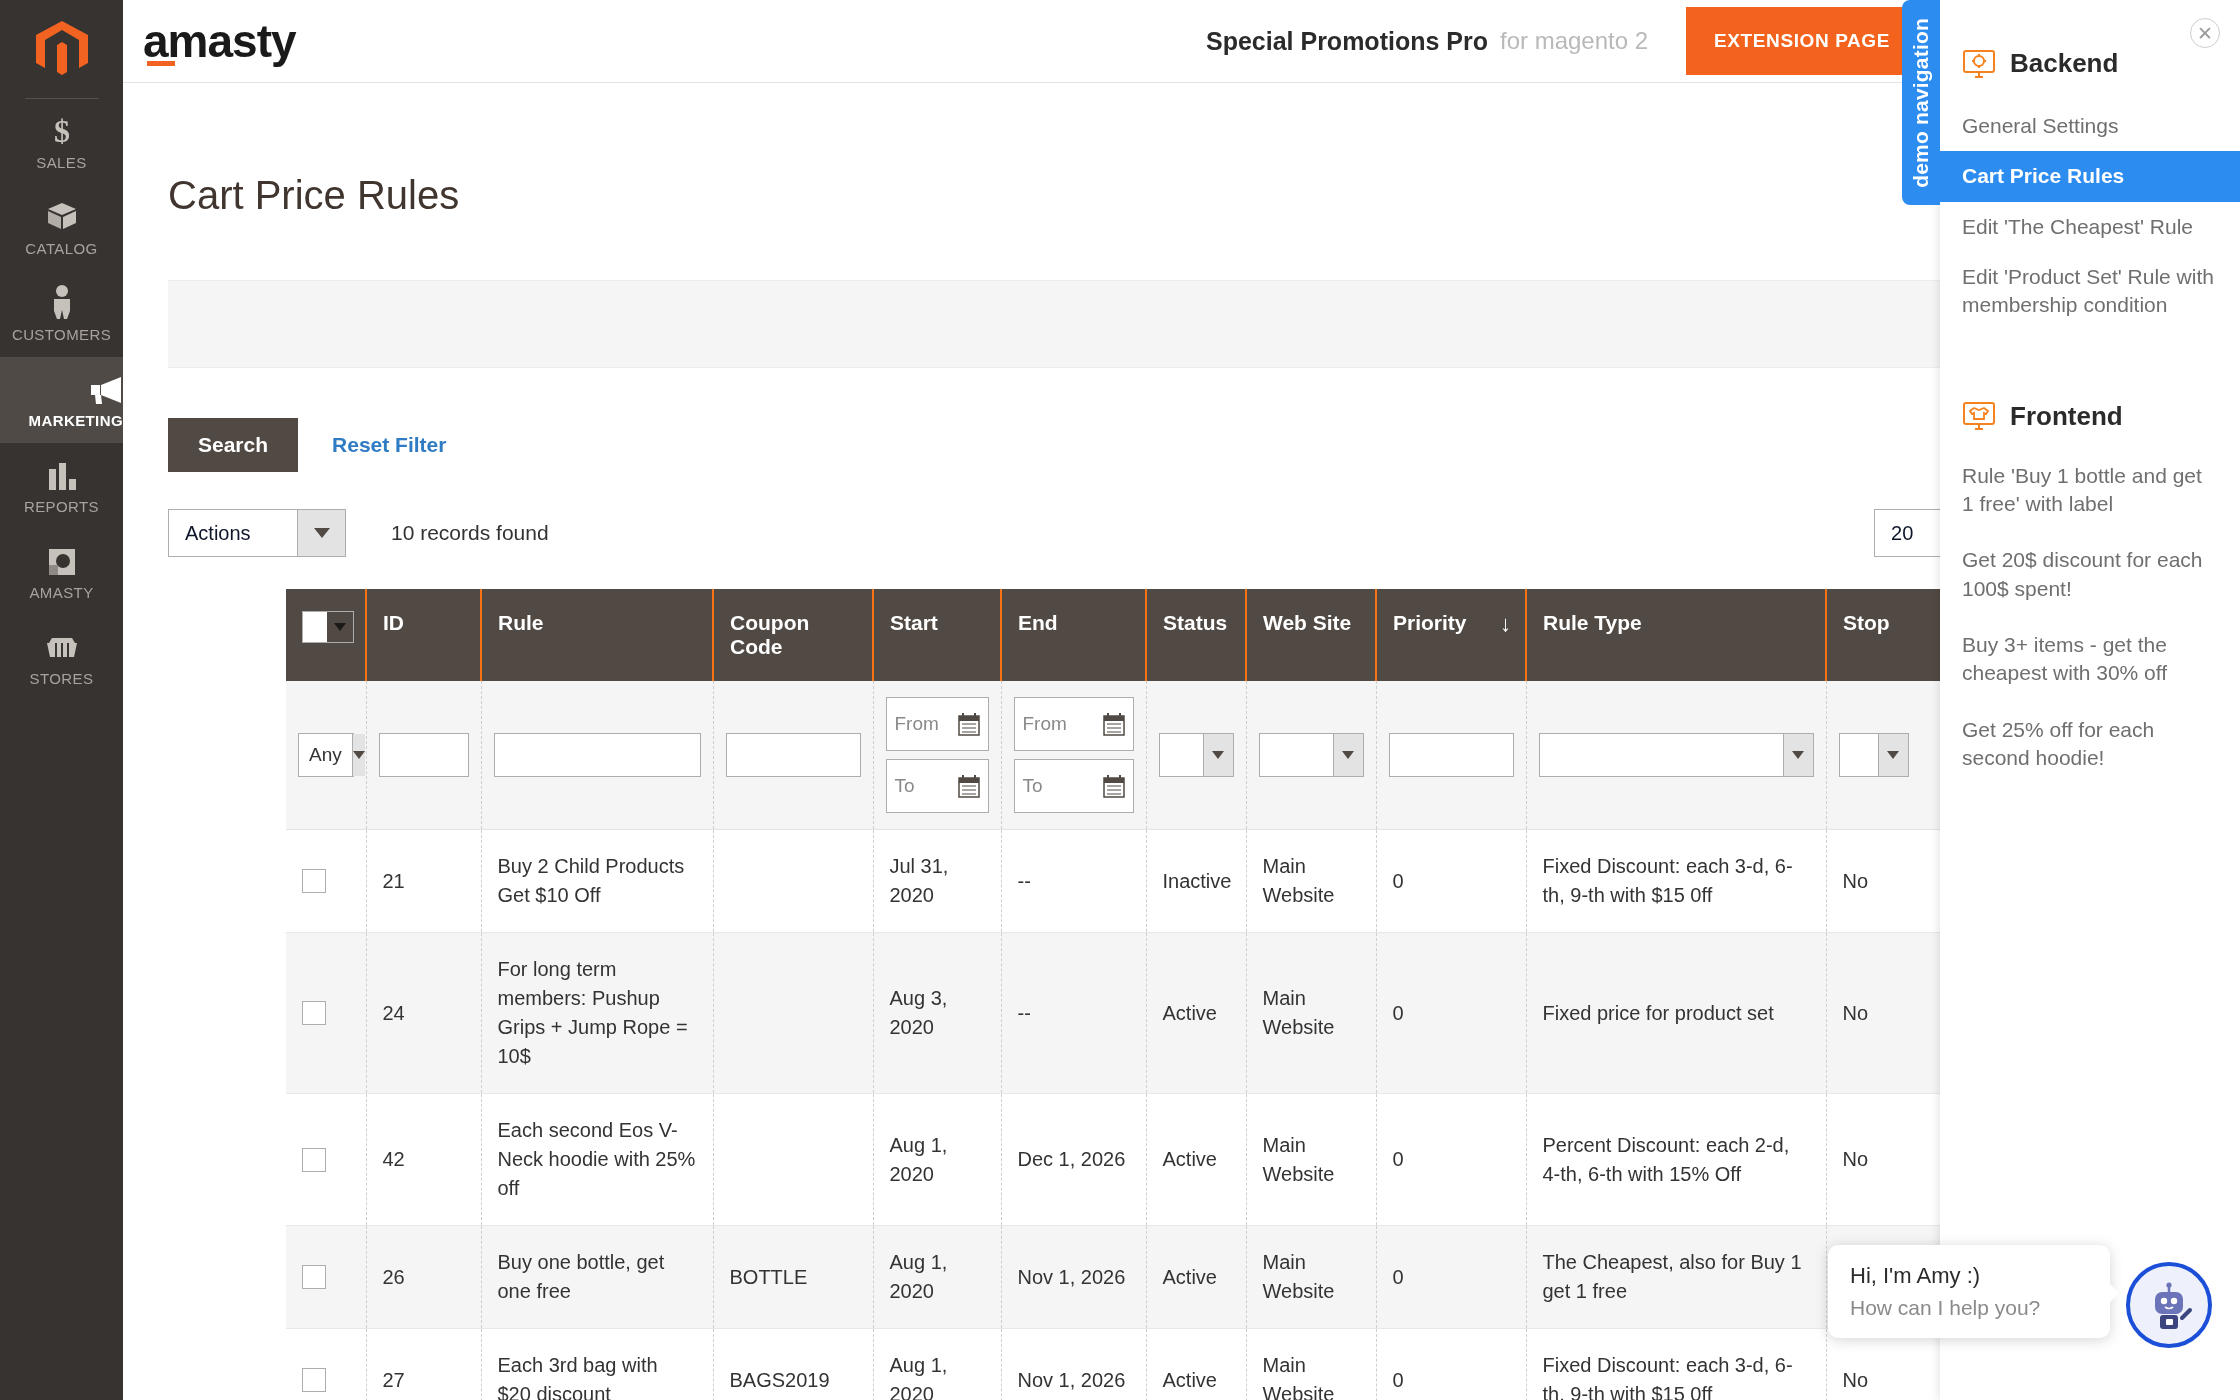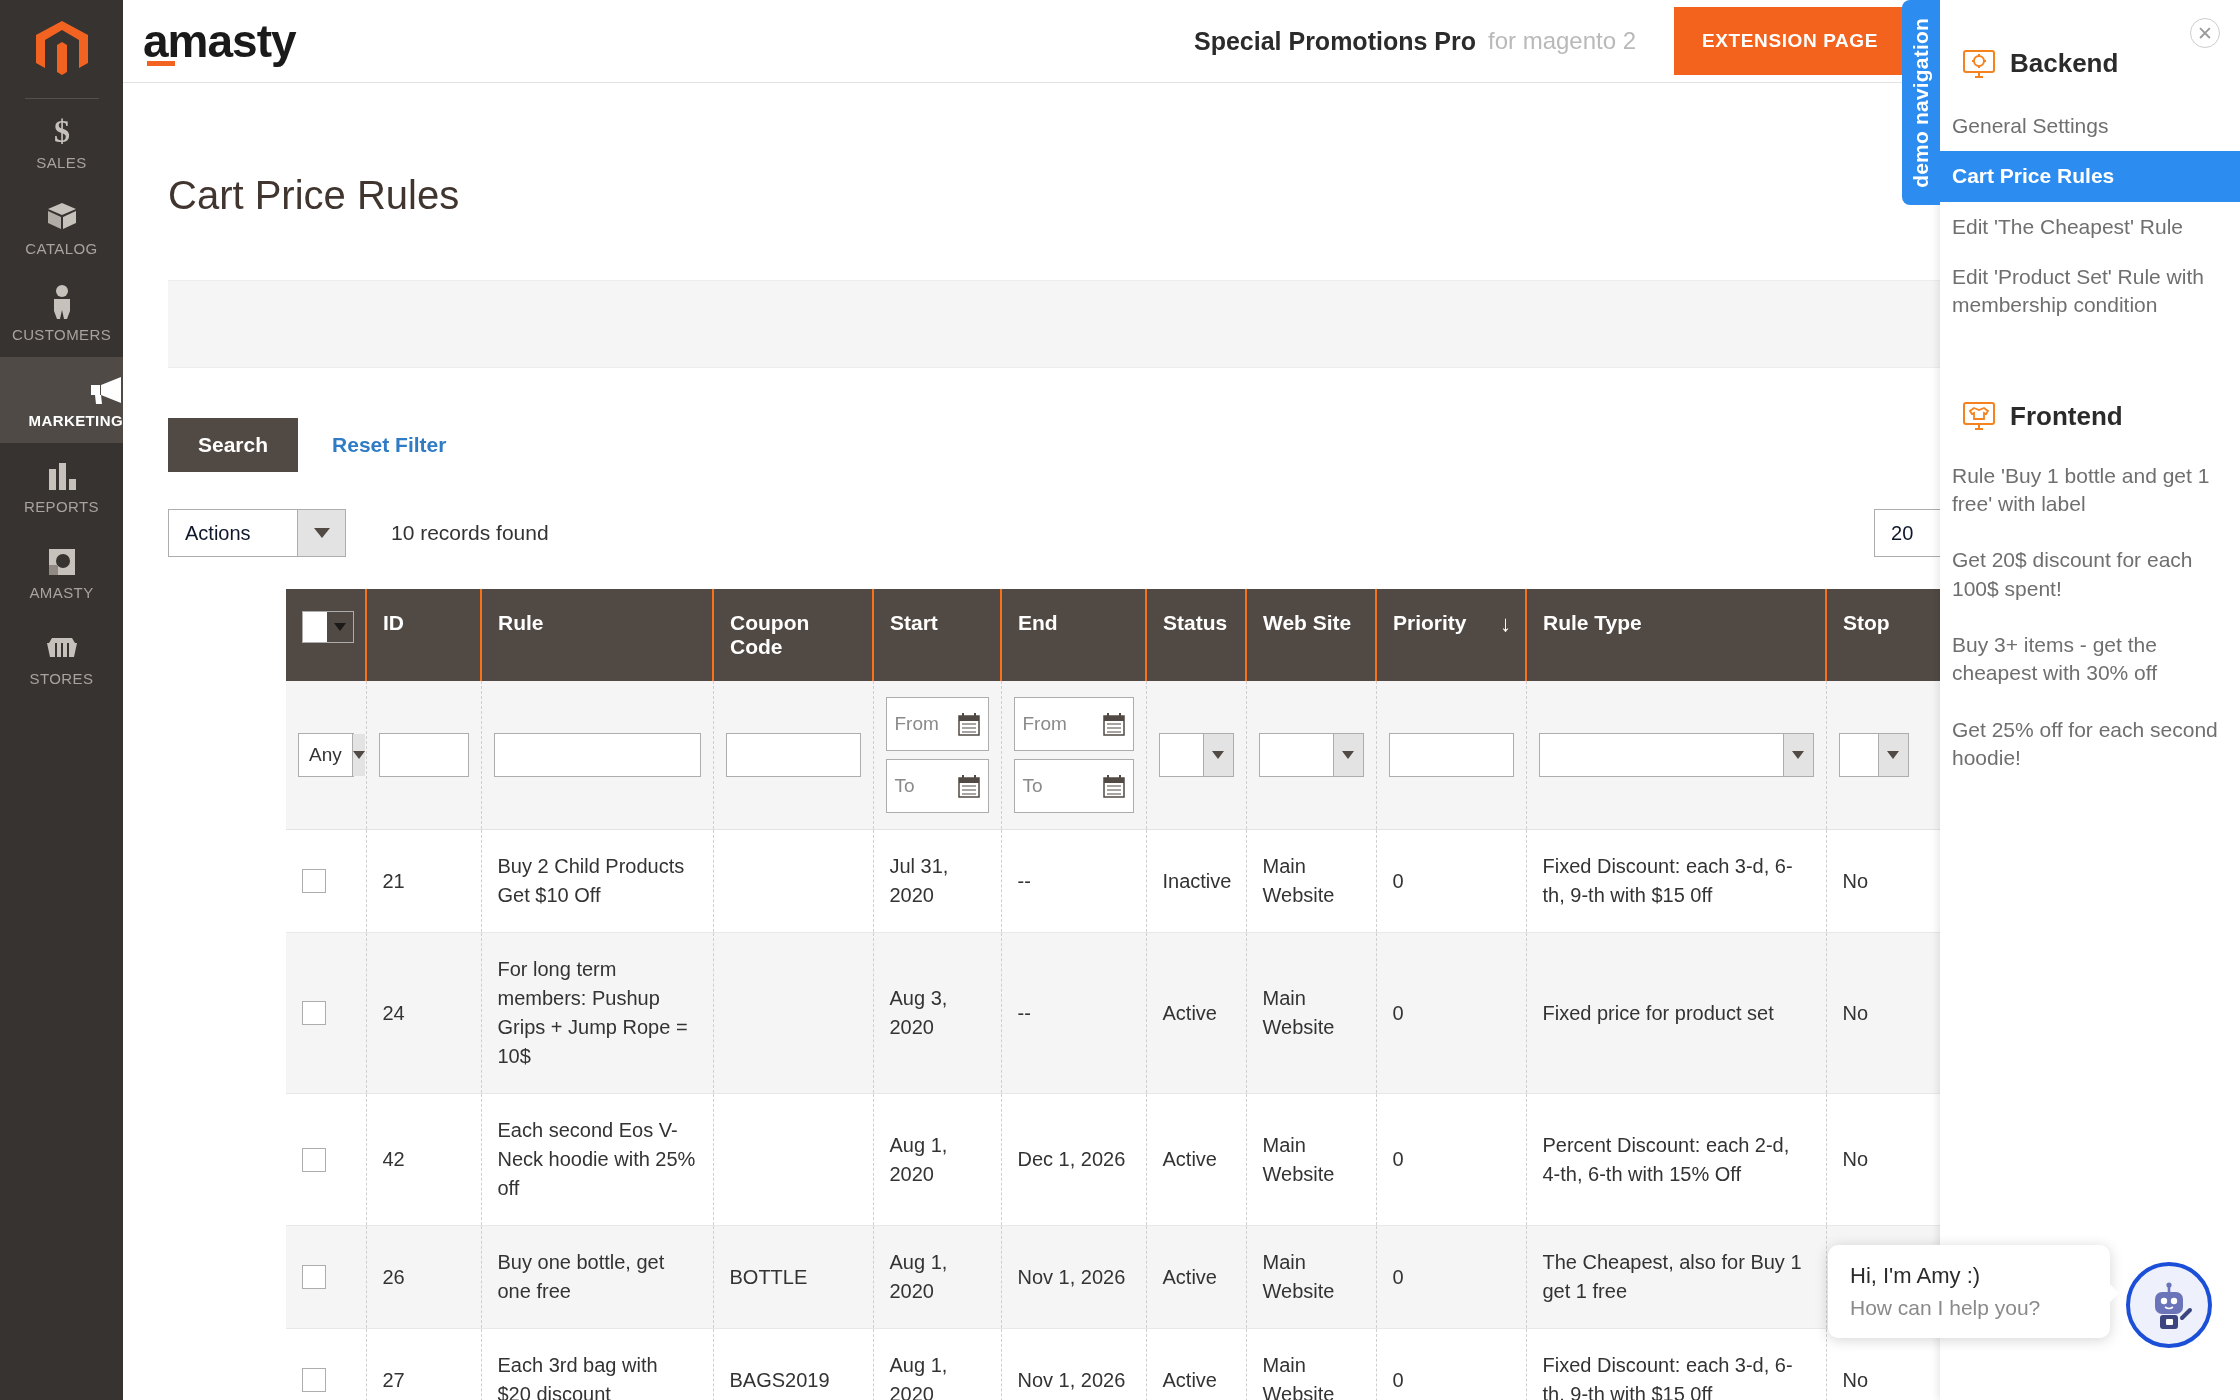--- a/index.html
+++ b/index.html
@@ -41,21 +41,21 @@
   .amasty-logo { margin-left: 20px; position:relative; width: 230px; }
   .amasty-logo .word { font-size: 46px; font-weight: 700; color:#1a1a1a; letter-spacing:-1px; }
   .amasty-logo .bar { position:absolute; left:4px; bottom:2px; width:28px; height:5px; background:#f26322; }
   .bar-right { margin-left:auto; display:flex; align-items:center; padding-right: 268px; }
   .ext-name { font-size: 25px; font-weight:700; color:#2b2b2b; }
   .ext-sub { font-size: 24px; color:#b9b9b9; margin-left: 12px; }
   .ext-btn {
     margin-left: 38px; background:#f4631e; color:#fff;
     font-size:19px; font-weight:700; letter-spacing:.6px;
     padding: 23px 28px; border:none; cursor:pointer;
-    display:flex; align-items:flex-start; gap:32px;
+    display:flex; align-items:flex-start; gap:20px;
   }
 
   
   .content { position:absolute; left:123px; top:83px; width:2117px; height:1317px; background:#fff; overflow:hidden; }
   .page-title { font-size: 40px; color:#41362f; font-weight:400; margin: 90px 0 0 45px; }
   .grey-panel { margin: 62px 45px 0 45px; height: 88px; background:#f5f5f5; border-top:1px solid #ededed; border-bottom:1px solid #ededed; }
 
   .btn-row { margin: 50px 0 0 45px; display:flex; align-items:center; }
   .search-btn {
     background:#514943; color:#fff; border:none; cursor:pointer;
@@ -128,21 +128,21 @@
   .demo-tab span {
     writing-mode: vertical-rl; transform: rotate(180deg);
     color:#fff; font-size: 21px; font-weight:600; letter-spacing:.2px;
   }
   .demo-close { position:absolute; right: 20px; top: 18px; width:30px;height:30px;border:1px solid #cdcdcd;border-radius:50%;
     display:flex;align-items:center;justify-content:center;cursor:pointer;color:#9b9b9b;font-size:19px;line-height:1; }
   .demo-sec-head { display:flex; align-items:center; gap:14px; padding: 48px 0 0 22px; }
   .demo-sec-head.second { padding-top: 70px; }
   .demo-sec-title { font-size: 26px; font-weight:700; color:#2b2b2b; }
   .sec-ico { width:34px;height:30px; }
-  .demo-link { display:block; padding: 11px 12px; font-size: 21px; color:#6f6f6f; line-height:1.35; cursor:pointer; }
+  .demo-link { display:block; padding: 11px 22px; font-size: 21px; color:#6f6f6f; line-height:1.35; cursor:pointer; }
   .demo-link.sel { background:#2d8cf0; color:#fff; font-weight:600; }
   .demo-links-1 { margin-top: 22px; }
   .demo-links-2 { margin-top: 16px; }
   .demo-links-2 .demo-link { padding-top: 14px; padding-bottom: 14px; }
 
   
   .chat-bubble {
     position:absolute; right: 130px; bottom: 62px; width: 282px;
     background:#fff; border-radius: 10px; box-shadow: 0 2px 14px rgba(0,0,0,.17);
     padding: 18px 22px; z-index: 60;

